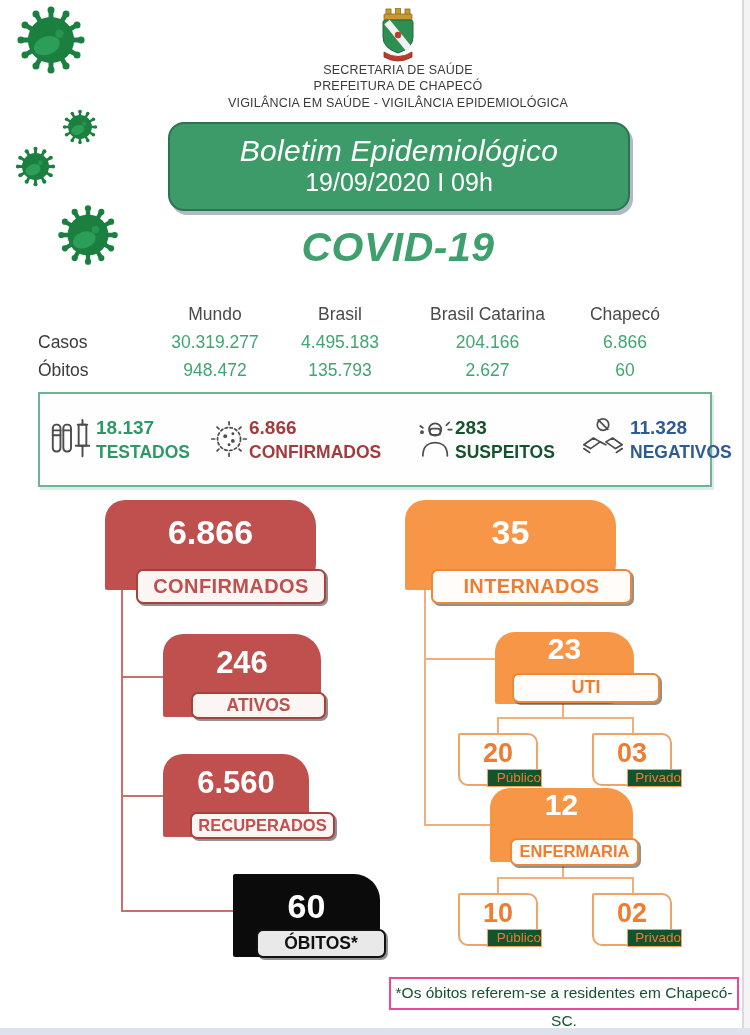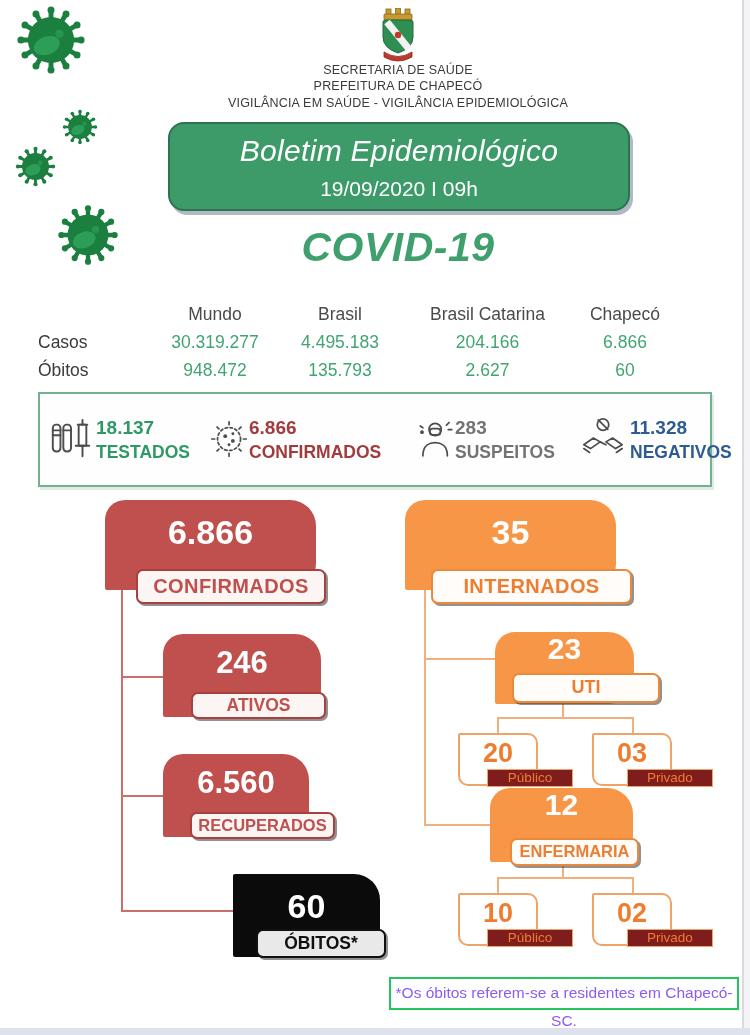--- a/index.html
+++ b/index.html
@@ -21,21 +21,21 @@
   
   .crest{position:absolute;left:376px;top:8px;}
   .org{position:absolute;left:98px;top:62px;width:600px;text-align:center;
        font-size:12.5px;line-height:16.4px;letter-spacing:.2px;color:#3a3a3a;}
 
   
   .banner{position:absolute;left:168px;top:122px;width:462px;height:89px;background:#3D9B6A;
           border:2px solid #2C7450;border-radius:16px;box-sizing:border-box;
           box-shadow:3px 4px 0 rgba(96,117,138,.5);text-align:center;color:#fff;}
   .banner-title{margin-top:10px;font-size:30px;font-weight:normal;font-style:italic;letter-spacing:.3px;}
-  .banner-date{margin-top:9px;font-size:21px;}
+  .banner-date{margin-top:0;font-size:25px;}
 
   .covid{position:absolute;left:98px;top:224px;width:600px;text-align:center;
          font-size:41px;font-weight:bold;font-style:italic;color:#3FA06E;letter-spacing:.5px;}
 
   
   .cases{position:absolute;left:30px;top:300px;display:grid;
          grid-template-columns:110px 150px 100px 195px 80px;grid-auto-rows:28px;
          font-size:17.5px;align-items:center;}
   .cases .hd{text-align:center;color:#4A4A4A;}
   .cases .rowlab{text-align:left;padding-left:8px;color:#3b3b3b;}
@@ -43,21 +43,21 @@
 
   
   .sumbar{position:absolute;left:38px;top:392px;width:674px;height:95px;background:#fefefe;
           border:2px solid #6FB392;box-sizing:border-box;box-shadow:2px 3px 0 rgba(160,200,180,.35);}
   .sumitem-ic{position:absolute;top:22px;}
   .sumitem-tx{position:absolute;top:20px;font-weight:bold;}
   .sumitem-tx .n{font-size:19px;line-height:27px;}
   .sumitem-tx .l{font-size:17.5px;line-height:23px;}
   .ic1{left:8px;} .tx1{left:56px;color:#2E9966;}
   .ic2{left:167px;} .tx2{left:209px;color:#A23B3C;}
-  .ic3{left:375px;top:24px;} .tx3{left:415px;color:#737373;}
+  .ic3{left:375px;top:24px;} .tx3{left:415px;color:#14532d;}
   .ic4{left:540px;} .tx4{left:590px;color:#2F5B94;}
 
   
   .nbox{position:absolute;text-align:center;color:#fff;font-weight:bold;box-sizing:border-box;}
   .red{background:#C0504D;border-radius:20px 26px 26px 2px;}
   .orange{background:#F79646;border-radius:20px 26px 26px 2px;}
   .black{background:#0b0b0b;border-radius:2px 26px 8px 2px;}
   .num-lg{font-size:34px;padding-top:13px;}
   .num-md{font-size:31px;padding-top:11px;}
   .num-sm{font-size:30px;}
@@ -101,29 +101,29 @@
   .uti-v2{left:497px;top:717px;width:2px;height:17px;}
   .uti-v3{left:632px;top:717px;width:2px;height:17px;}
   .enf-v1{left:562px;top:861px;width:2px;height:17px;}
   .enf-h{left:497px;top:877px;width:137px;height:2px;}
   .enf-v2{left:497px;top:877px;width:2px;height:17px;}
   .enf-v3{left:632px;top:877px;width:2px;height:17px;}
 
   .sub-box{position:absolute;width:80px;height:53px;background:#fff;border:2px solid #F0A367;
            border-radius:2px 10px 14px 10px;box-sizing:border-box;text-align:center;}
   .sub-box .n{color:#ED7D31;font-weight:bold;font-size:27px;padding-top:3px;}
-  .sub-tag{position:absolute;width:86px;height:18px;background:#7f1d1d;border:1px solid #F0A367;
-           box-sizing:border-box;color:#ED7D31;font-size:13.5px;line-height:15px;text-align:center;}
+  .sub-tag{position:absolute;width:55px;height:18px;background:#14532d;border:1px solid #F0A367;
+           box-sizing:border-box;color:#ED7D31;font-size:13.5px;line-height:15px;text-align:right;}
   .sb-uti-pub{left:458px;top:733px;} .st-uti-pub{left:487px;top:769px;}
   .sb-uti-priv{left:592px;top:733px;} .st-uti-priv{left:627px;top:769px;}
   .sb-enf-pub{left:458px;top:893px;} .st-enf-pub{left:487px;top:929px;}
   .sb-enf-priv{left:592px;top:893px;} .st-enf-priv{left:627px;top:929px;}
 
-  .footnote{position:absolute;left:389px;top:977px;width:350px;height:33px;border:2px solid #22c55e;
-            box-sizing:border-box;background:#fff;text-align:center;font-size:15.5px;line-height:28px;color:#8b5cf6;}
+  .footnote{position:absolute;left:389px;top:977px;width:350px;height:33px;border:2px solid #ec4899;
+            box-sizing:border-box;background:#fff;text-align:center;font-size:15.5px;line-height:28px;color:#14532d;}
 </style>
 </head>
 <body>
 
 <div class="page">
 
   <svg width="0" height="0" style="position:absolute">
     <defs>
       <symbol id="virus" viewBox="0 0 100 100">
         <g stroke="#1B7F40" stroke-width="7" stroke-linecap="round">

